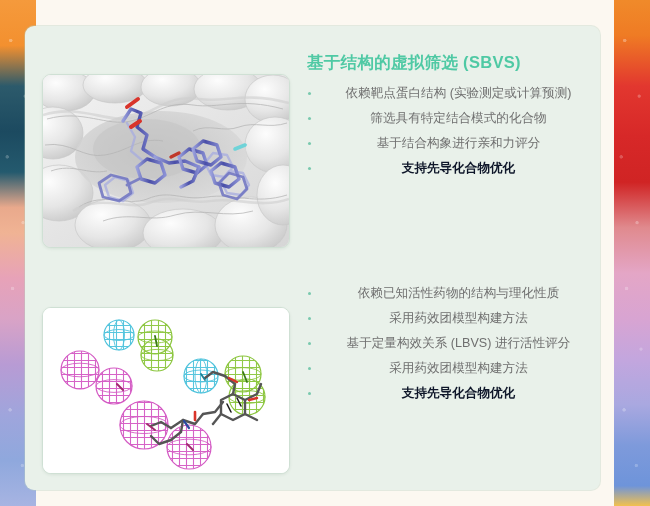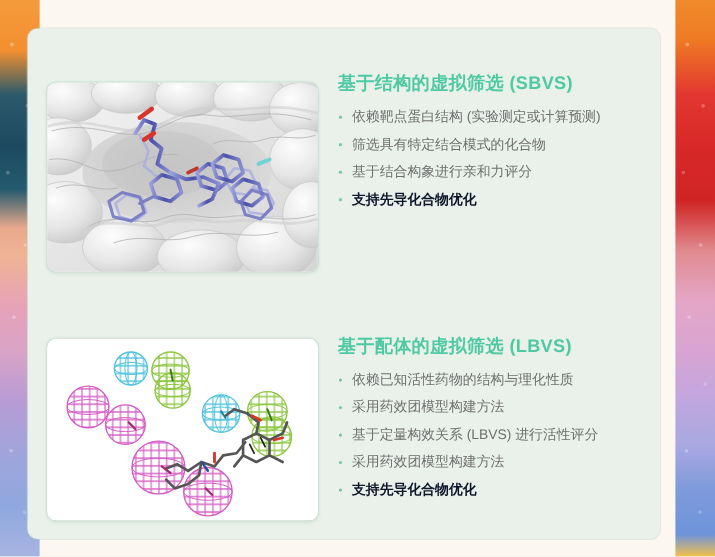--- a/index.html
+++ b/index.html
@@ -65,27 +65,27 @@
   #fig-sbvs{left:17px;top:48px;width:246px;height:172px;background:#EDEDED;}
   #fig-lbvs{left:17px;top:281px;width:246px;height:165px;background:#FFFFFF;}
 
   
   .textblock{position:absolute;left:282px;width:290px;}
   #block-sbvs{top:22px;}
   #block-lbvs{top:261px;}
 
   .heading{
     font-size:16.5px;font-weight:bold;color:#4FC9A4;
-    letter-spacing:.3px;margin:17px 0 13px 0;white-space:nowrap;
+    letter-spacing:.3px;margin:4px 0 13px 0;white-space:nowrap;
   }
   .bullets{list-style:none;margin:0;padding:0;}
   .bullets li{
     position:relative;padding-left:13px;
     font-size:12.6px;color:#6F6F6F;line-height:1.0;
-    margin-bottom:12.5px;white-space:nowrap;
+    margin-bottom:12.5px;white-space:nowrap;text-align:center;
   }
   .bullets li::before{
     content:"";position:absolute;left:1px;top:5px;
     width:3px;height:3px;border-radius:50%;background:#79C9AE;
   }
   .bullets li.strong{color:#0f172a;font-weight:bold;}
 
   
   .pocket{position:absolute;inset:0;}
 </style>
@@ -287,21 +287,20 @@
         <path d="M144 136 L150 142" stroke="#A02B6E" stroke-width="2"></path>
         <path d="M74 76 L80 82" stroke="#A02B6E" stroke-width="2"></path>
         <path d="M112 28 L114 38" stroke="#3A7A16" stroke-width="1.8"></path>
         <path d="M200 64 L204 74" stroke="#3A7A16" stroke-width="1.8"></path>
         <path d="M158 66 L162 72" stroke="#1C7F92" stroke-width="1.8"></path>
       </g>
     </svg>
   </div>
 
   <div class="textblock" id="block-lbvs">
-    <div class="heading">基于配体的虚拟筛选 (LBVS)</div>
     <ul class="bullets">
       <li>依赖已知活性药物的结构与理化性质</li>
       <li>采用药效团模型构建方法</li>
       <li>基于定量构效关系 (LBVS) 进行活性评分</li>
       <li>采用药效团模型构建方法</li>
       <li class="strong">支持先导化合物优化</li>
     </ul>
   </div>
 
 </div>

